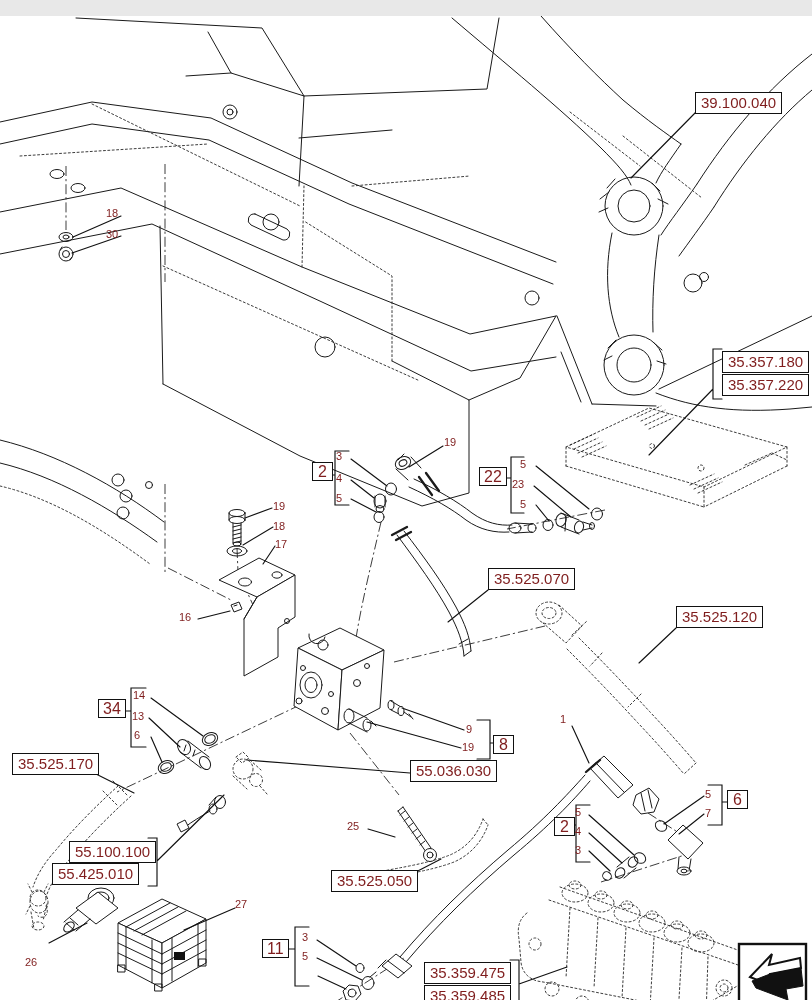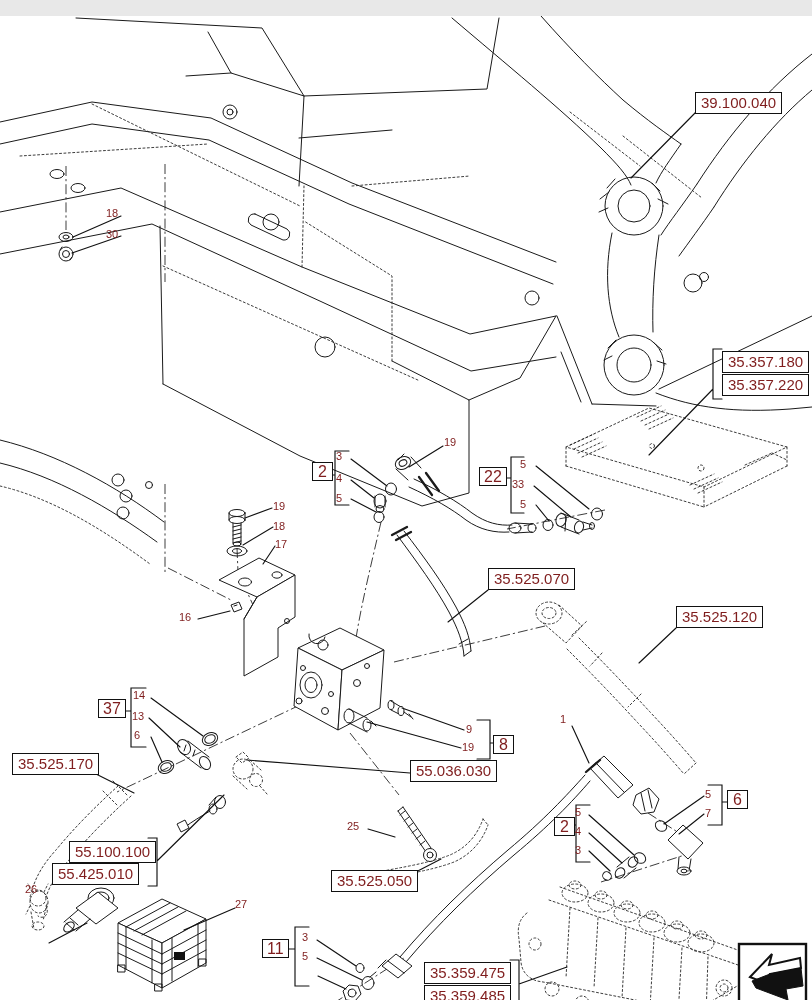--- a/index.html
+++ b/index.html
@@ -377,52 +377,52 @@
 <div class="ref" style="left:12px;top:737px">35.525.170</div>
 <div class="ref" style="left:69px;top:825px">55.100.100</div>
 <div class="ref" style="left:52px;top:847px">55.425.010</div>
 <div class="ref" style="left:410px;top:744px">55.036.030</div>
 <div class="ref" style="left:331px;top:854px">35.525.050</div>
 <div class="ref" style="left:424px;top:946px">35.359.475</div>
 <div class="ref" style="left:424px;top:969px">35.359.485</div>
 
 <div class="gbox" style="left:312px;top:446px">2</div>
 <div class="gbox" style="left:479px;top:451px">22</div>
-<div class="gbox" style="left:98px;top:683px">37</div>
+<div class="gbox" style="left:98px;top:683px">34</div>
 <div class="gbox" style="left:493px;top:719px">8</div>
 <div class="gbox" style="left:727px;top:774px">6</div>
 <div class="gbox" style="left:554px;top:801px">2</div>
 <div class="gbox" style="left:262px;top:923px">11</div>
 
 <span class="num" style="left:106px;top:189px">18</span>
 <span class="num" style="left:106px;top:210px">30</span>
 <span class="num" style="left:444px;top:418px">19</span>
 <span class="num" style="left:336px;top:432px">3</span>
 <span class="num" style="left:336px;top:454px">4</span>
 <span class="num" style="left:336px;top:474px">5</span>
 <span class="num" style="left:520px;top:440px">5</span>
-<span class="num" style="left:512px;top:460px">33</span>
+<span class="num" style="left:512px;top:460px">23</span>
 <span class="num" style="left:520px;top:480px">5</span>
 <span class="num" style="left:273px;top:482px">19</span>
 <span class="num" style="left:273px;top:502px">18</span>
 <span class="num" style="left:275px;top:520px">17</span>
 <span class="num" style="left:179px;top:593px">16</span>
 <span class="num" style="left:133px;top:671px">14</span>
 <span class="num" style="left:132px;top:692px">13</span>
 <span class="num" style="left:134px;top:711px">6</span>
 <span class="num" style="left:466px;top:705px">9</span>
 <span class="num" style="left:462px;top:723px">19</span>
 <span class="num" style="left:560px;top:695px">1</span>
 <span class="num" style="left:347px;top:802px">25</span>
 <span class="num" style="left:705px;top:770px">5</span>
 <span class="num" style="left:705px;top:789px">7</span>
 <span class="num" style="left:575px;top:788px">5</span>
 <span class="num" style="left:575px;top:807px">4</span>
 <span class="num" style="left:575px;top:826px">3</span>
-<span class="num" style="left:25px;top:865px">26</span>
+<span class="num" style="left:25px;top:938px">26</span>
 <span class="num" style="left:235px;top:880px">27</span>
 <span class="num" style="left:302px;top:913px">3</span>
 <span class="num" style="left:302px;top:932px">5</span>
 <span class="num" style="left:294px;top:988px">12</span>
 
 <div class="navbox">
   <svg width="76" height="78" viewBox="0 0 76 78">
     <rect x="4" y="4" width="67" height="68" fill="#fff" stroke="#111" stroke-width="2.4"></rect>
     <path d="M 15,37 L 37,14 L 34,25 L 65,18 L 66,28 L 35,34 L 38,46 Z" fill="#fff" stroke="#111" stroke-width="2"></path>
     <path d="M 35,34 L 66,28 L 68,46 L 51,49 L 53,60 L 21,48 L 17,41 Z" fill="#111" stroke="#111" stroke-width="1"></path>

